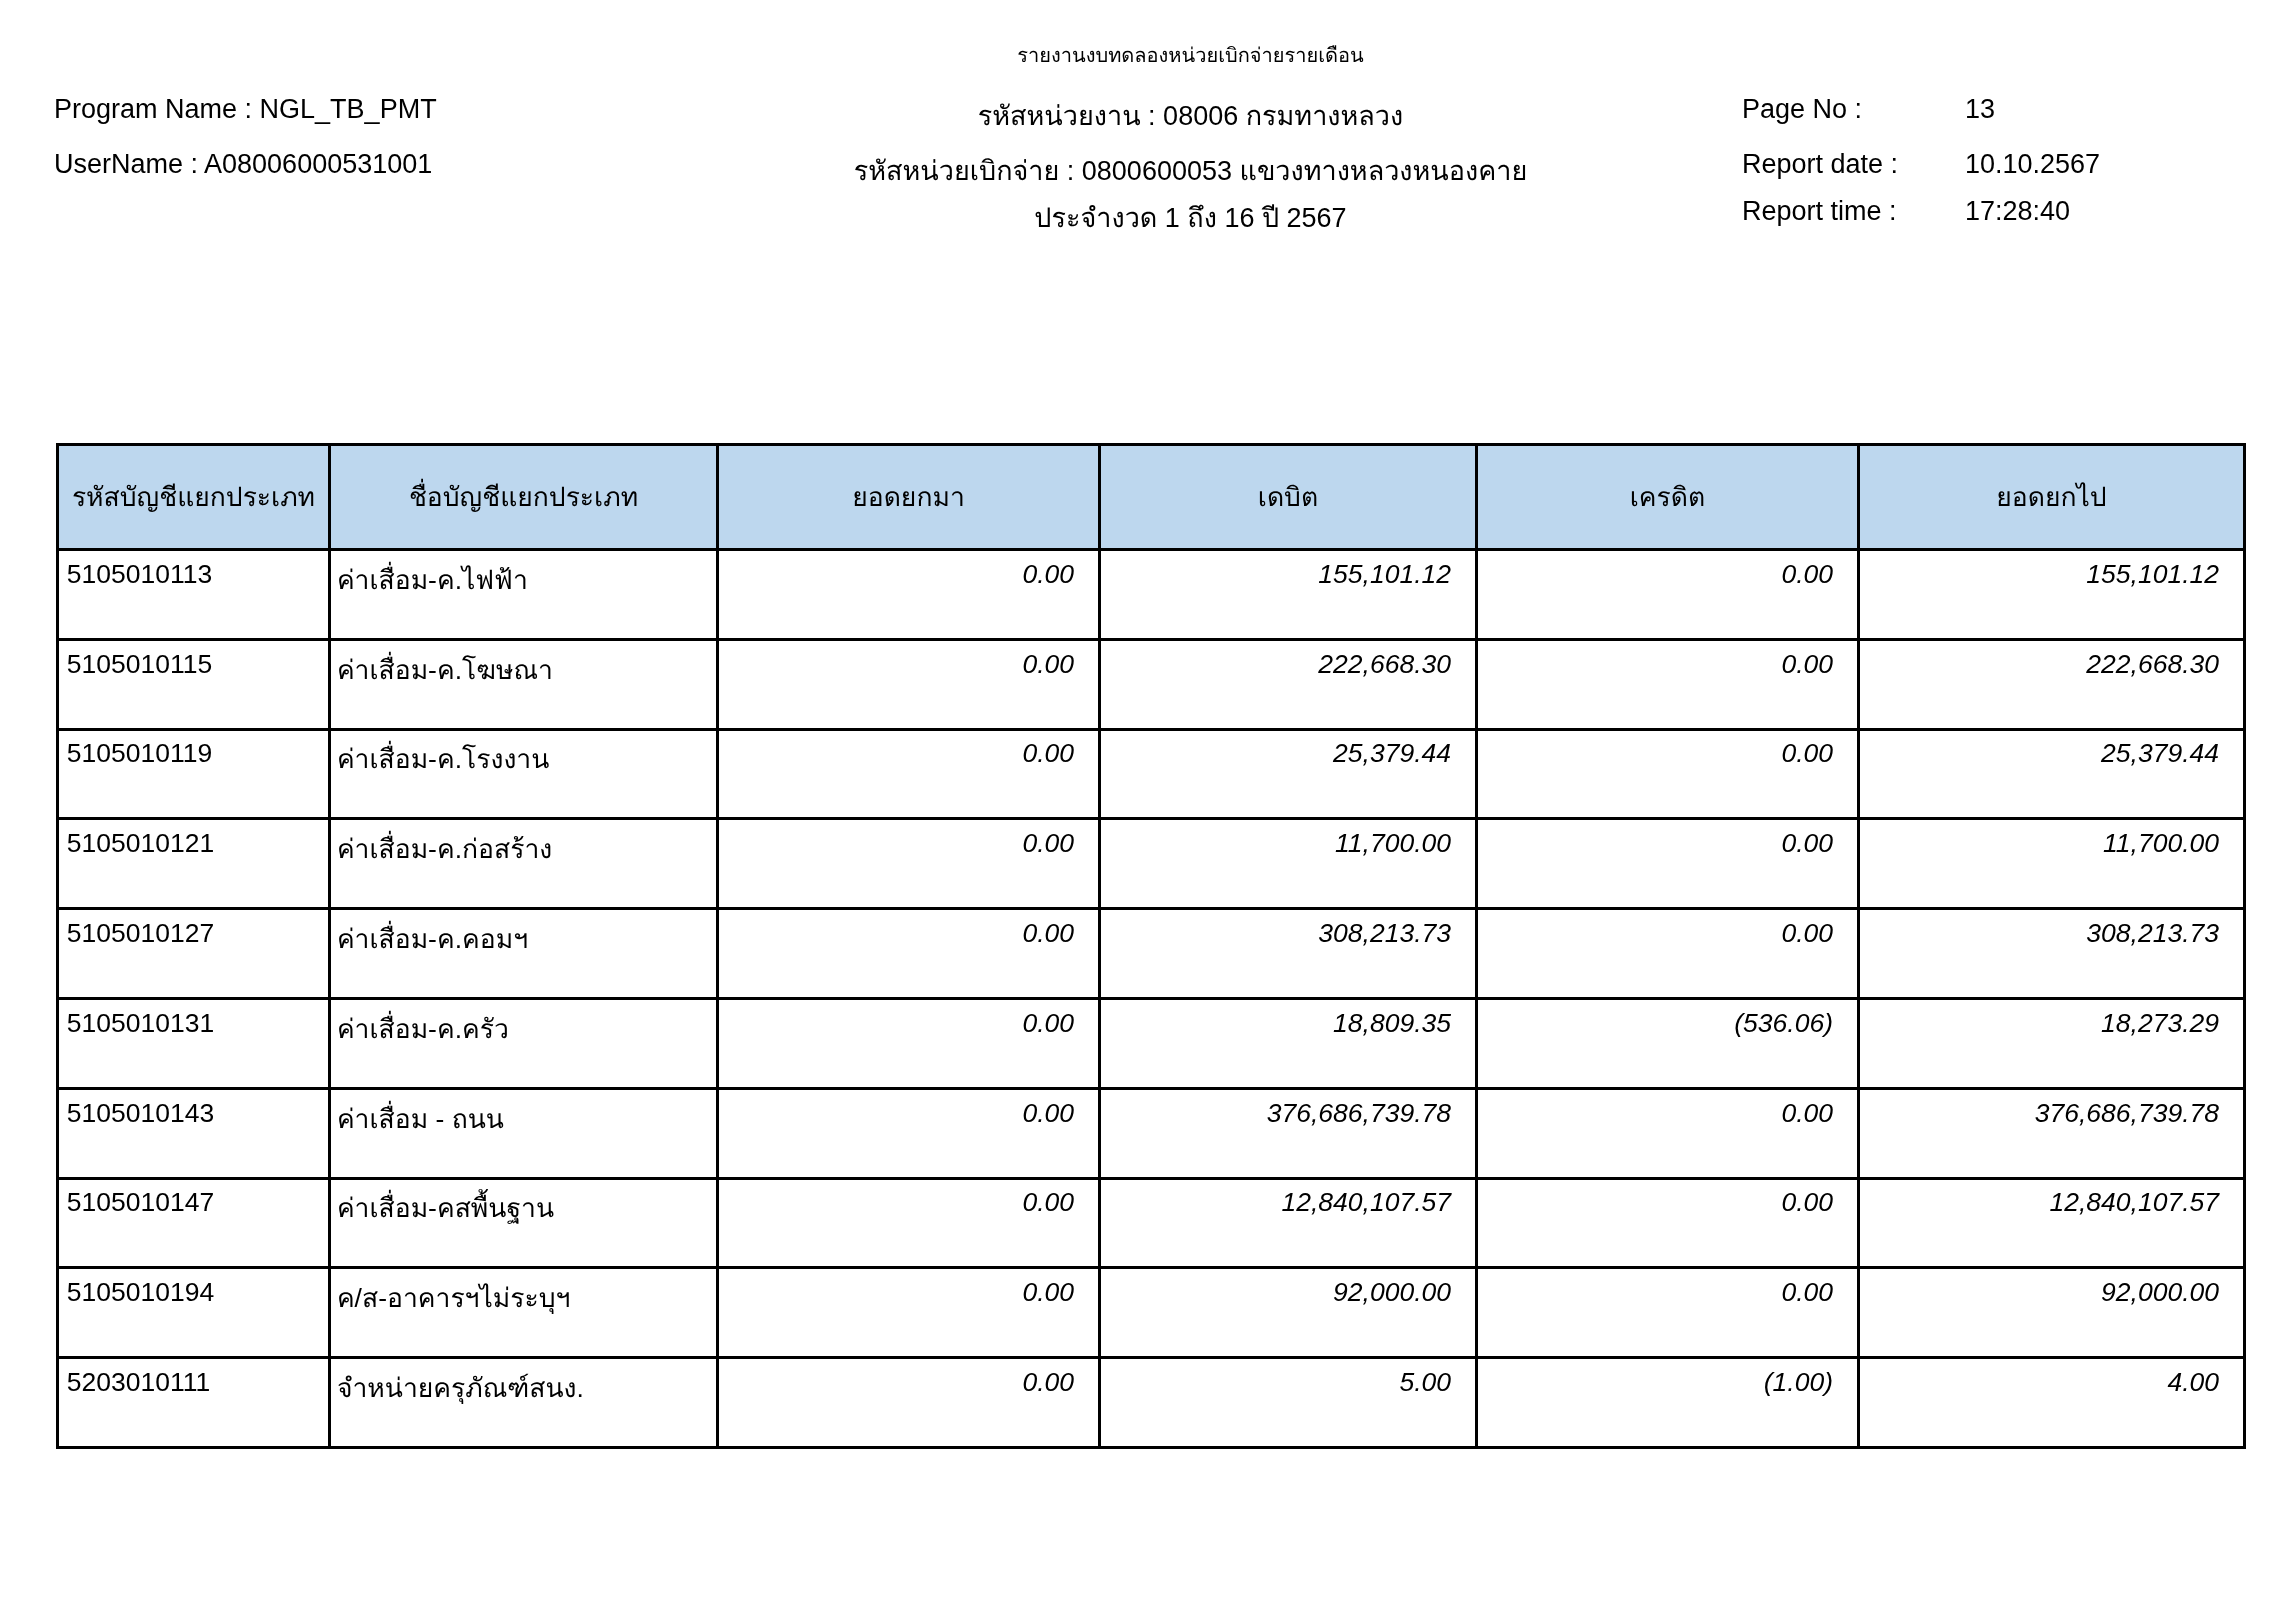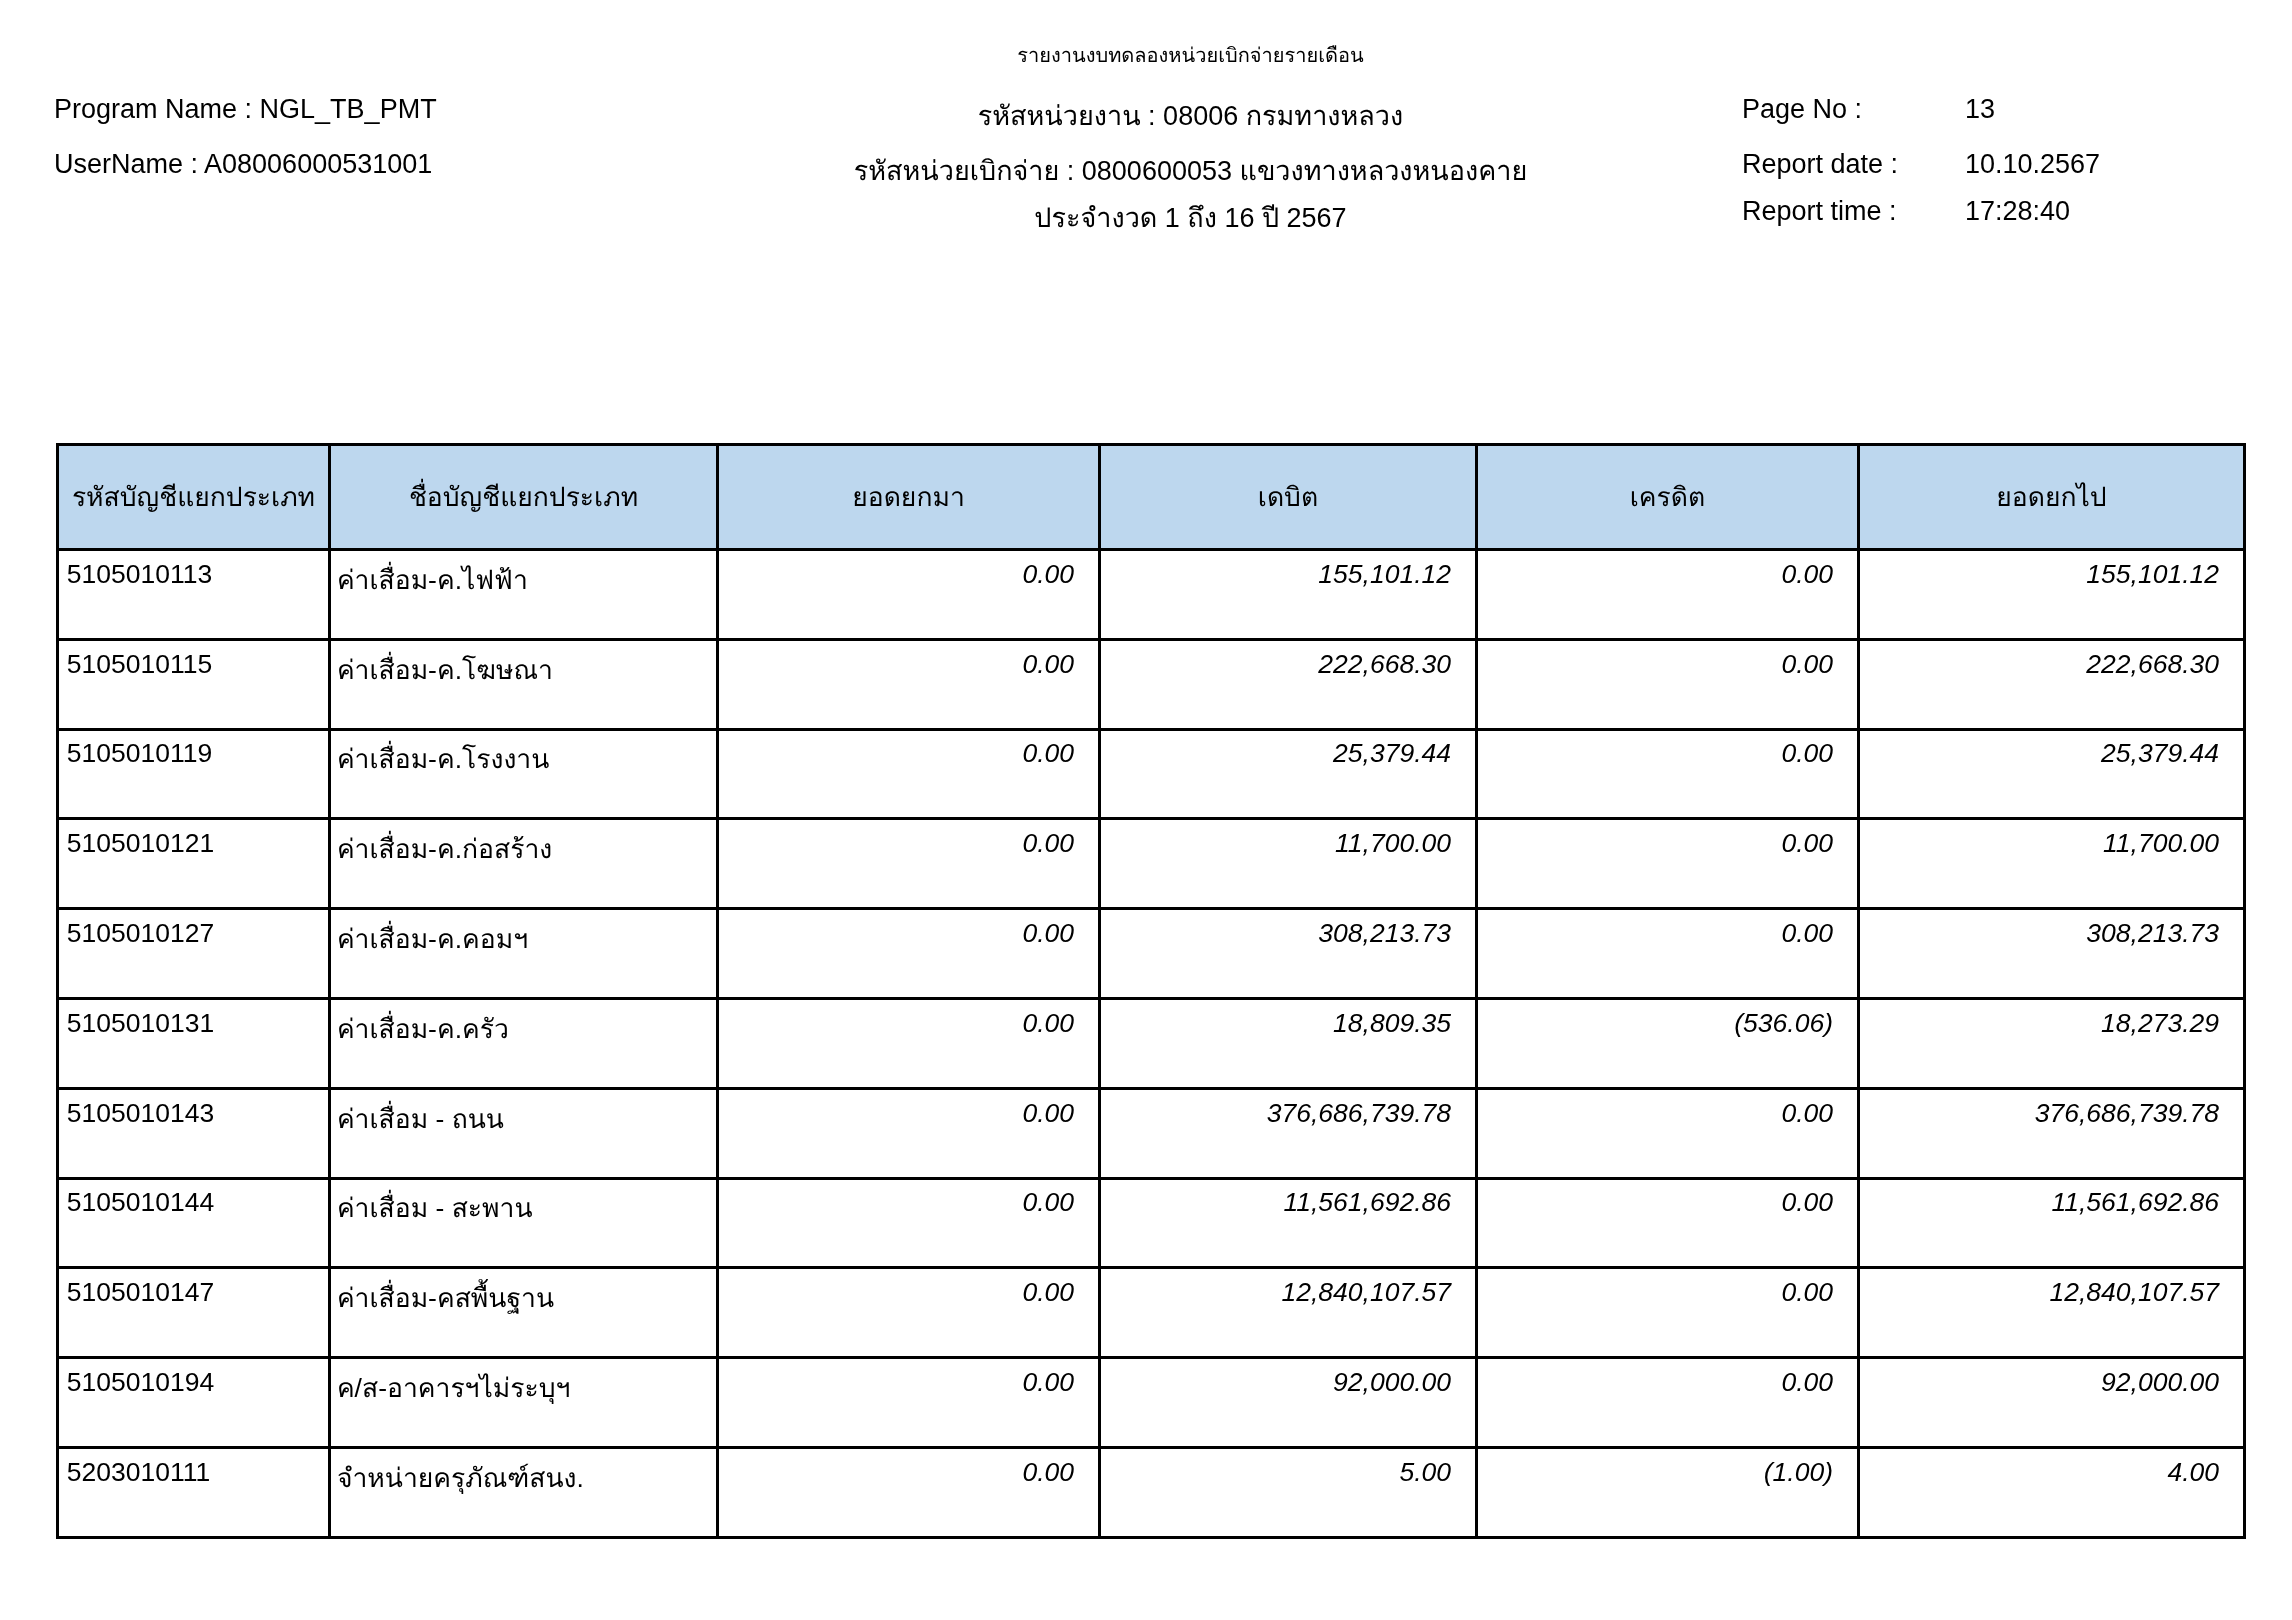--- a/index.html
+++ b/index.html
@@ -152,28 +152,20 @@
       </tr>
       <tr>
         <td class="c-code">5105010143</td>
         <td class="c-name">ค่าเสื่อม - ถนน</td>
         <td class="c-num">0.00</td>
         <td class="c-num">376,686,739.78</td>
         <td class="c-num">0.00</td>
         <td class="c-num">376,686,739.78</td>
       </tr>
       <tr>
-        <td class="c-code">5105010144</td>
-        <td class="c-name">ค่าเสื่อม - สะพาน</td>
-        <td class="c-num">0.00</td>
-        <td class="c-num">11,561,692.86</td>
-        <td class="c-num">0.00</td>
-        <td class="c-num">11,561,692.86</td>
-      </tr>
-      <tr>
         <td class="c-code">5105010147</td>
         <td class="c-name">ค่าเสื่อม-คสพื้นฐาน</td>
         <td class="c-num">0.00</td>
         <td class="c-num">12,840,107.57</td>
         <td class="c-num">0.00</td>
         <td class="c-num">12,840,107.57</td>
       </tr>
       <tr>
         <td class="c-code">5105010194</td>
         <td class="c-name">ค/ส-อาคารฯไม่ระบุฯ</td>

